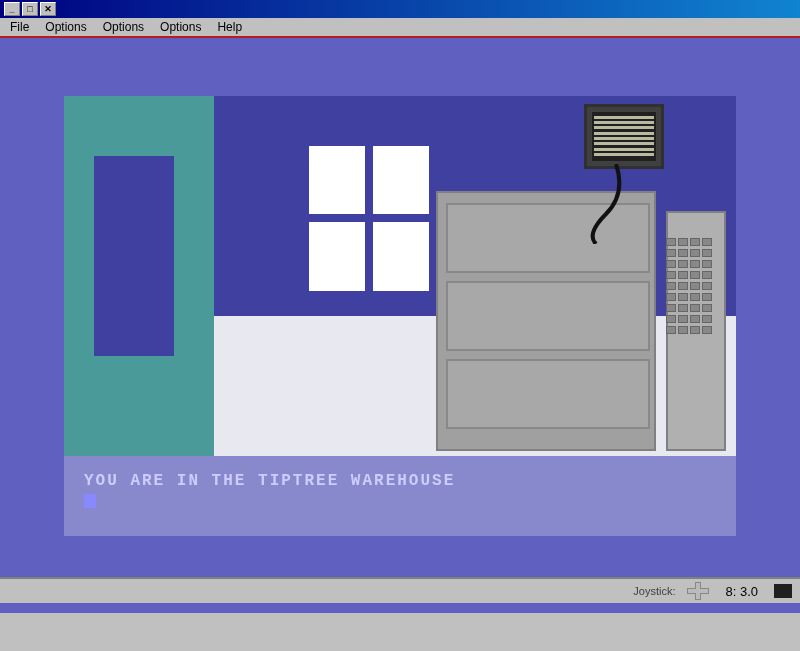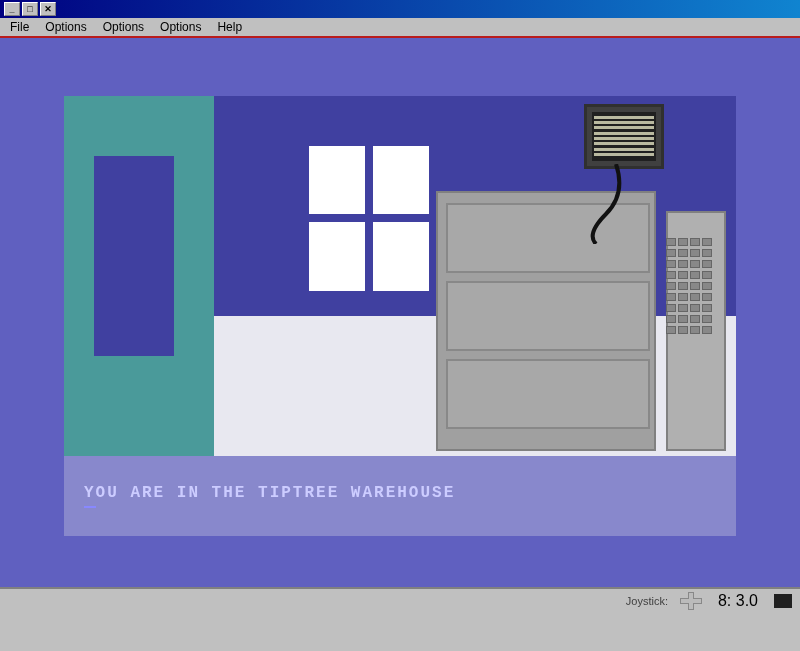--- a/index.html
+++ b/index.html
@@ -258,21 +258,21 @@
       height: 80px;
     }
 
     
     #text-area {
       width: 672px;
       height: 80px;
       background: #8888cc;
       display: flex;
       align-items: flex-start;
-      padding: 28px 20px;
+      padding: 16px 20px;
       flex-direction: column;
       gap: 4px;
     }
     #game-text {
       font-family: 'Courier New', monospace;
       font-size: 16px;
       font-weight: bold;
       color: #ccccff;
       letter-spacing: 2px;
     }
@@ -287,32 +287,32 @@
       width: 100%;
       height: 24px;
       background: #c0c0c0;
       border-top: 2px solid #808080;
       display: flex;
       align-items: center;
       justify-content: flex-end;
       padding: 12px 8px;
       gap: 12px;
       position: absolute;
-      bottom: 0;
+      bottom: 10px;
     }
     #joystick-label {
       font-size: 11px;
       color: #404040;
     }
     #joystick-icon {
       width: 22px;
       height: 18px;
     }
     #version-badge {
-      font-size: 16px;
+      font-size: 13px;
       color: #000;
       background: #c0c0c0;
       padding: 1px 4px;
     }
     #black-square {
       width: 18px;
       height: 14px;
       background: #202020;
     }
   </style>

